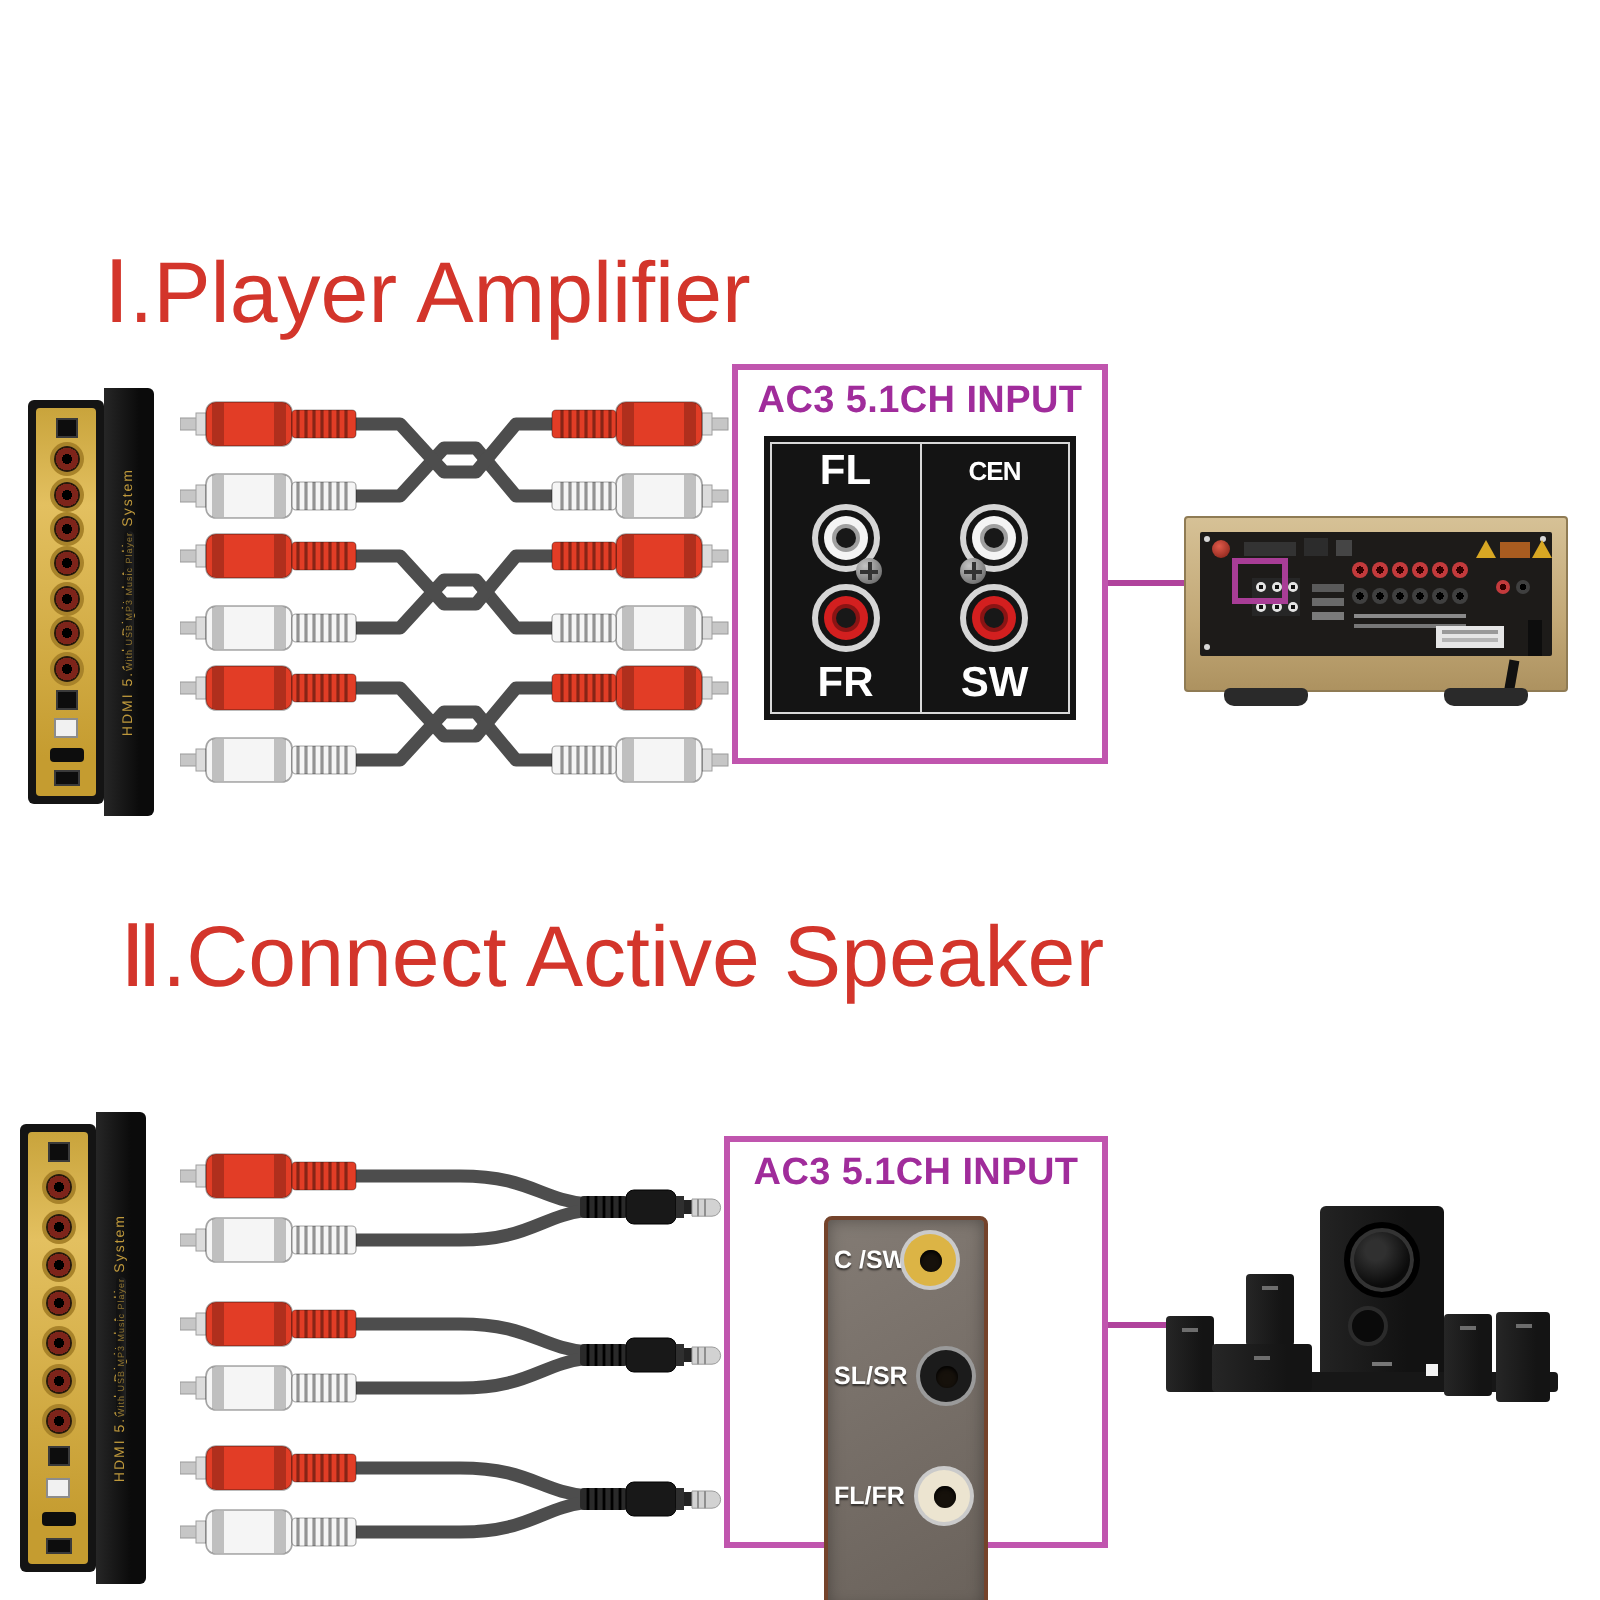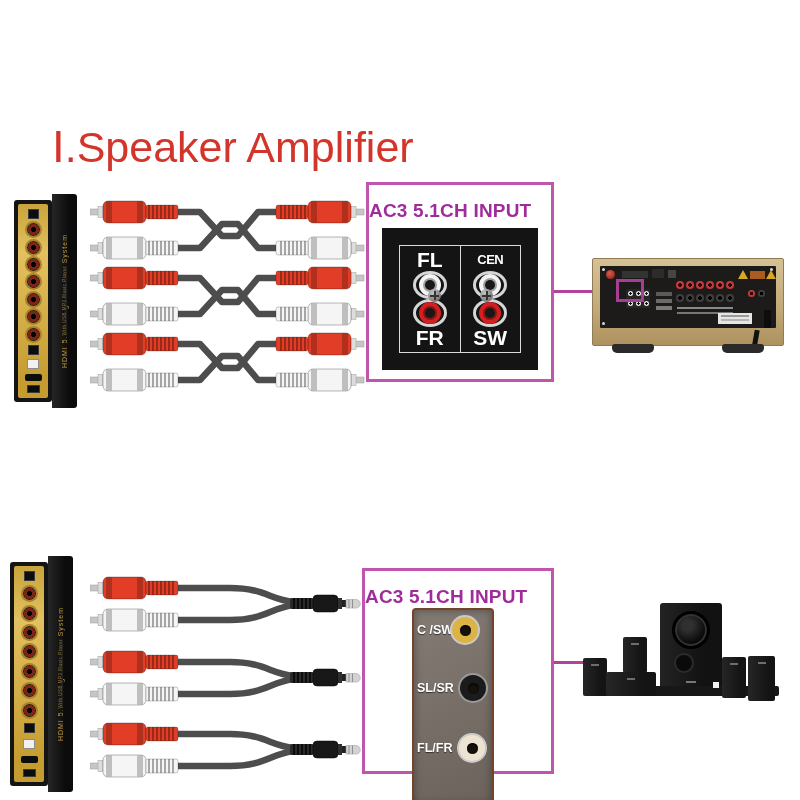--- a/index.html
+++ b/index.html
@@ -5,27 +5,27 @@
   html,body{margin:0;padding:0;background:#fff}
   .canvas{position:relative;width:800px;height:800px;background:#ffffff;overflow:hidden;
           font-family:"Liberation Sans","DejaVu Sans",sans-serif}
   .abs{position:absolute}
 
   
   .sec-title{position:absolute;color:#d3352b;font-size:43px;font-weight:500;white-space:nowrap;letter-spacing:0}
 
   
   .panel{position:absolute;background:#fff;border:3px solid #c055ae;box-sizing:border-box}
-  .panel-title{margin-top:15px;color:#a02c9b;font-weight:bold;font-size:19px;
+  .panel-title{margin-top:5px;text-align:center;color:#a02c9b;font-weight:bold;font-size:19px;
                letter-spacing:.2px;white-space:nowrap}
   .mag-line{position:absolute;height:3px;background:#b0439c}
   .hl-box{position:absolute;border:3px solid #a83d96;box-sizing:border-box}
 
   
-  .board{position:relative;margin:6px auto 0;width:156px;height:142px;background:#141414;padding:17px;box-sizing:border-box}
+  .board{position:relative;margin:6px auto 0;width:156px;height:142px;background:#141414;padding:3px;box-sizing:border-box}
   .board-frame{border:1px solid #d9d9d9;height:100%;display:flex;box-sizing:border-box}
   .bcol{flex:1;display:flex;flex-direction:column;align-items:center;justify-content:space-between;
         padding:3px 0;border-right:1px solid #d9d9d9}
   .bcol:last-child{border-right:none}
   .blabel{color:#fff;font-weight:bold;font-size:21px;line-height:22px}
   .blabel.small{font-size:13px;letter-spacing:-.5px}
   .jack{width:34px;height:34px;border-radius:50%;border:3px solid #d6d6d6;background:#141414;
         display:flex;align-items:center;justify-content:center;box-sizing:border-box}
   .jring{width:22px;height:22px;border-radius:50%;display:flex;align-items:center;justify-content:center}
   .jring.white{background:#f4f4f4}
@@ -94,21 +94,21 @@
               box-shadow:inset 0 0 0 2px #333;box-sizing:border-box}
   .sub-port{position:absolute;left:14px;top:50px;width:20px;height:20px;border-radius:50%;border:2px solid #2b2b2b;
             background:#0a0a0a;box-sizing:border-box}
   .base-bar{position:absolute;background:#171717;border-radius:2px}
 </style>
 </head>
 <body>
 
 <div class="canvas">
 
-  <div class="sec-title" style="left:52px;top:122px">Ⅰ.Speaker Amplifier</div>
+  <div class="sec-title" style="left:52px;top:122px">Ⅰ.Player Amplifier</div>
 
   <div class="device" style="left:14px;top:194px;width:64px;height:214px">
     <div class="dev-front">
       <div class="dev-plate">
         <div class="port-sq"></div>
         <div class="djack"></div>
         <div class="djack"></div>
         <div class="djack"></div>
         <div class="djack"></div>
         <div class="djack"></div>
@@ -263,20 +263,21 @@
       </div>
       <div class="abs" style="left:164px;top:44px;width:7px;height:18px;background:#0d0d0d"></div>
     </div>
     <div class="abs" style="left:161px;top:72px;width:5px;height:20px;background:#111;transform:rotate(10deg)"></div>
     <div class="amp-foot" style="left:20px"></div>
     <div class="amp-foot" style="left:130px"></div>
   </div>
 
   <div class="hl-box" style="left:616px;top:279px;width:28px;height:23px"></div>
 
+  <div class="sec-title" style="left:60px;top:454px">Ⅱ.Connect Active Speaker</div>
 
   <div class="device" style="left:10px;top:556px;width:64px;height:236px">
     <div class="dev-front">
       <div class="dev-plate">
         <div class="port-sq"></div>
         <div class="djack"></div>
         <div class="djack"></div>
         <div class="djack"></div>
         <div class="djack"></div>
         <div class="djack"></div>

